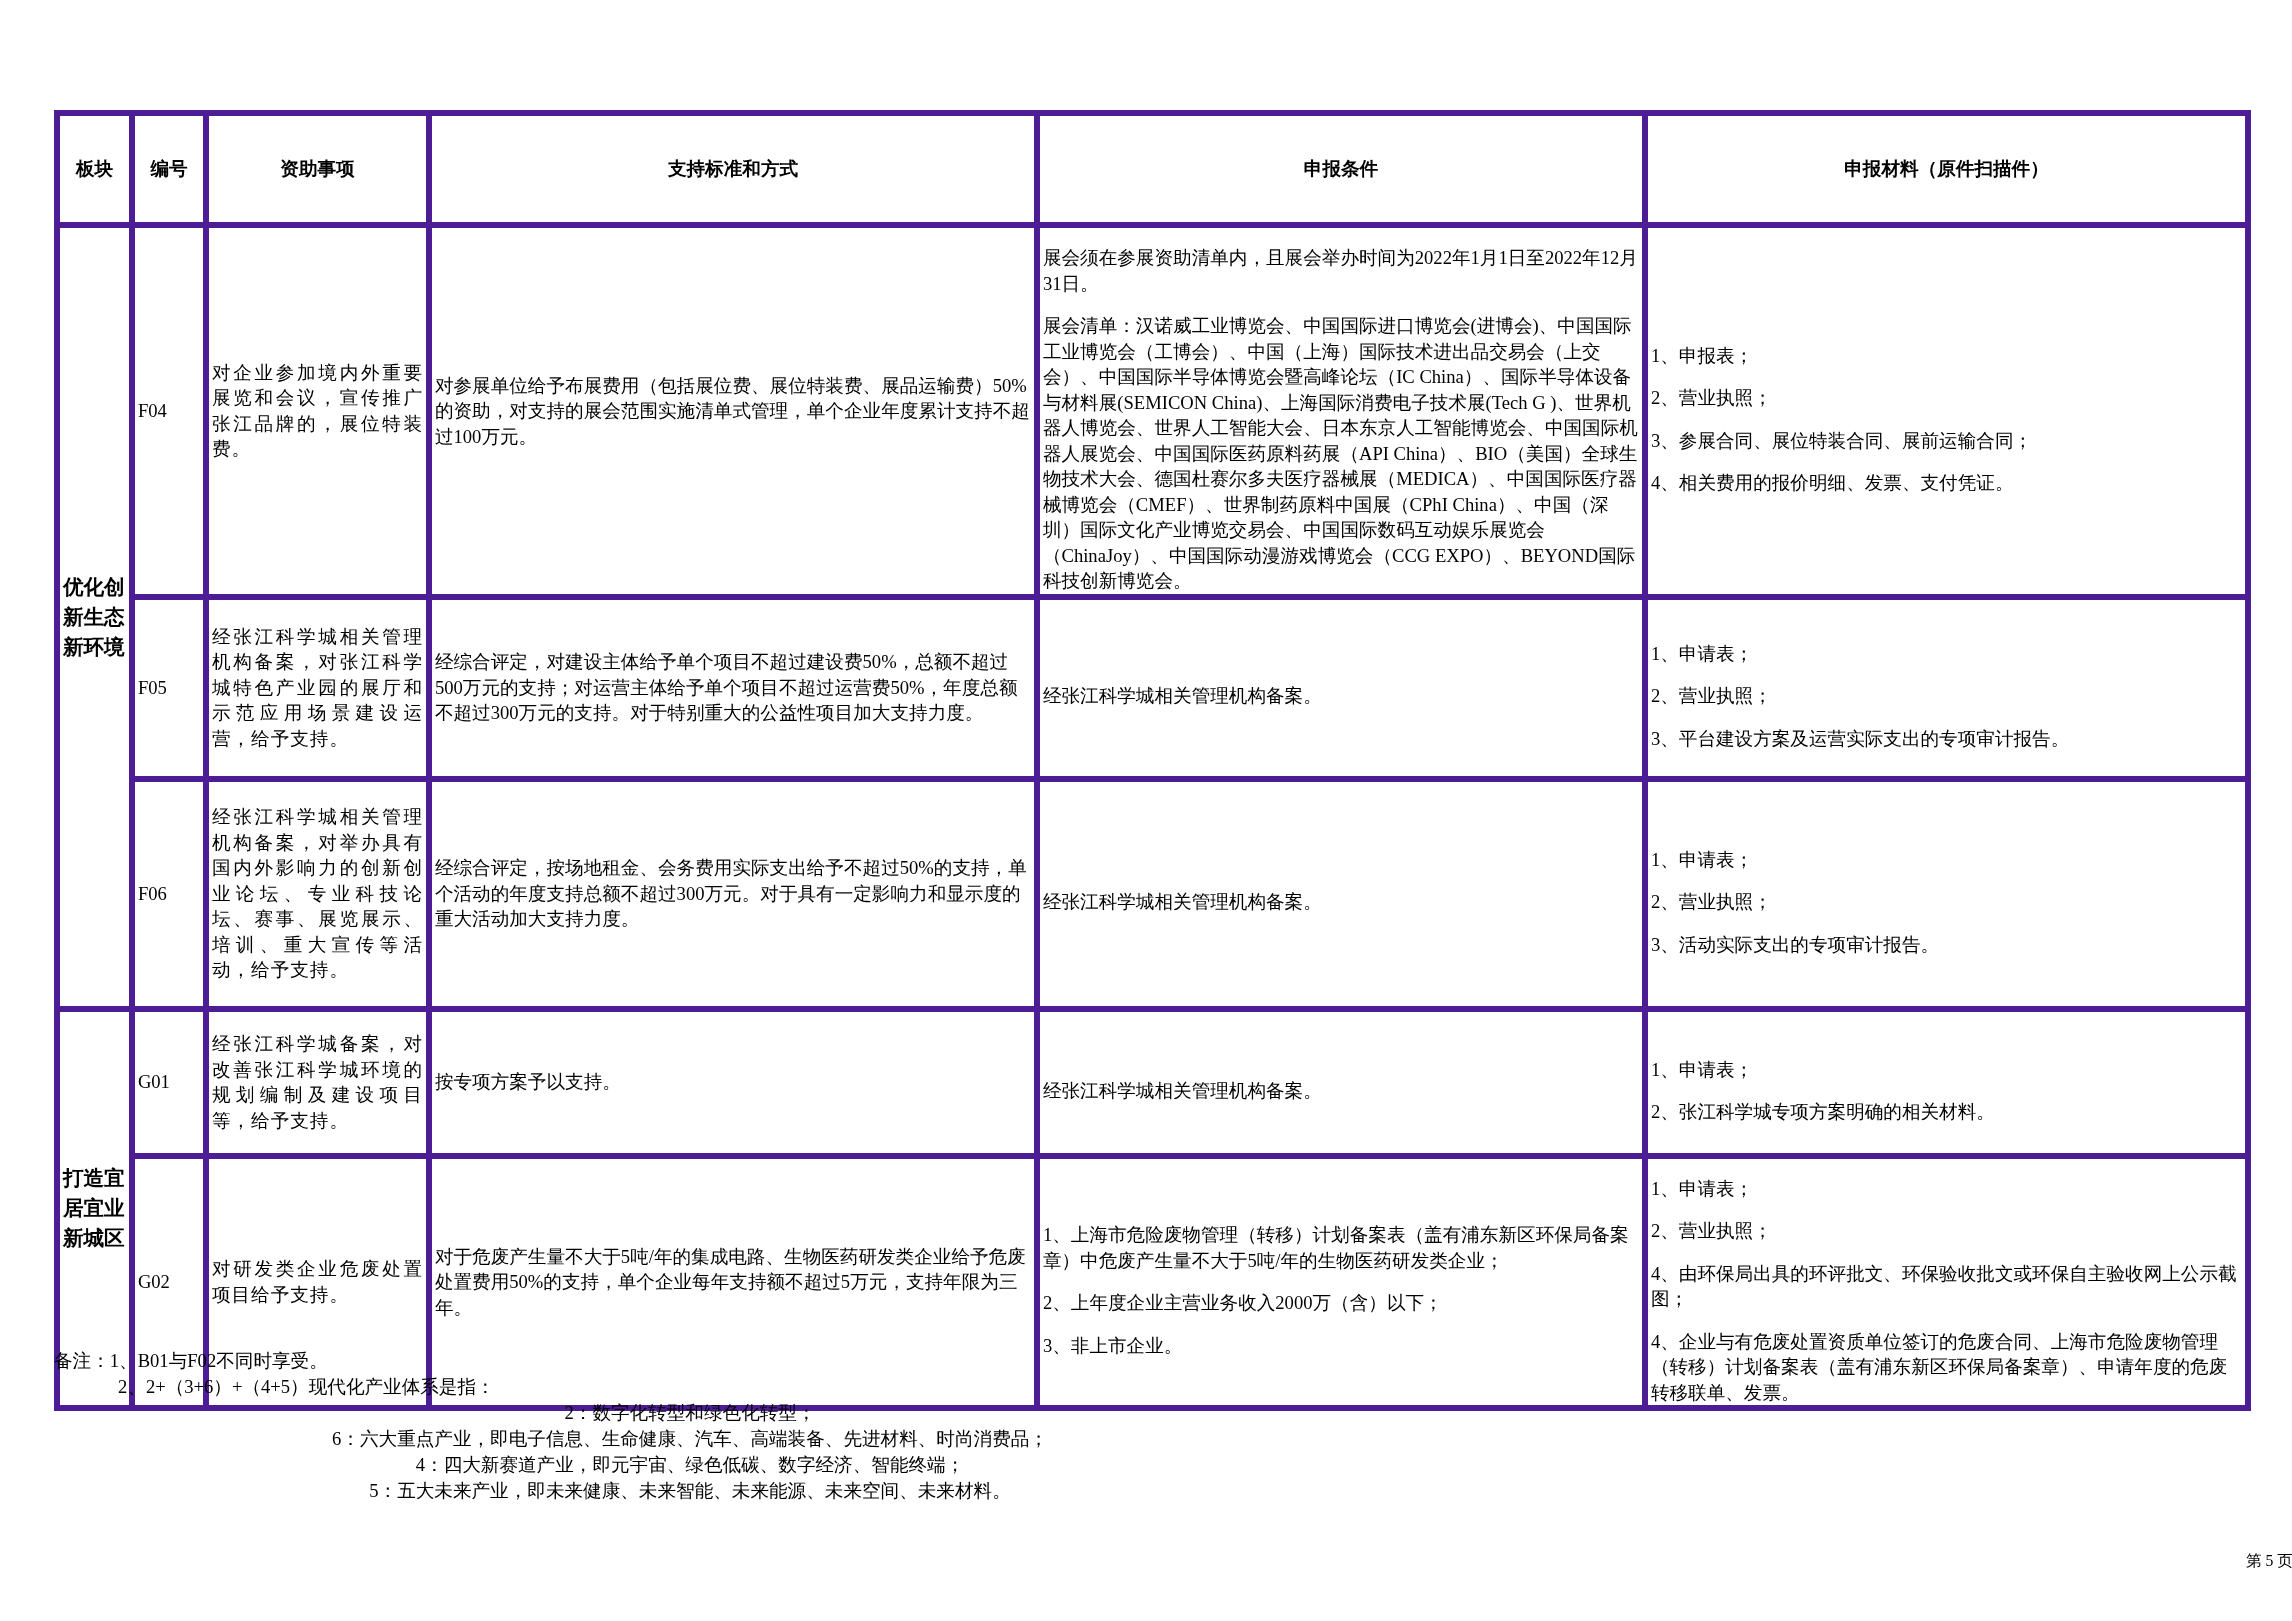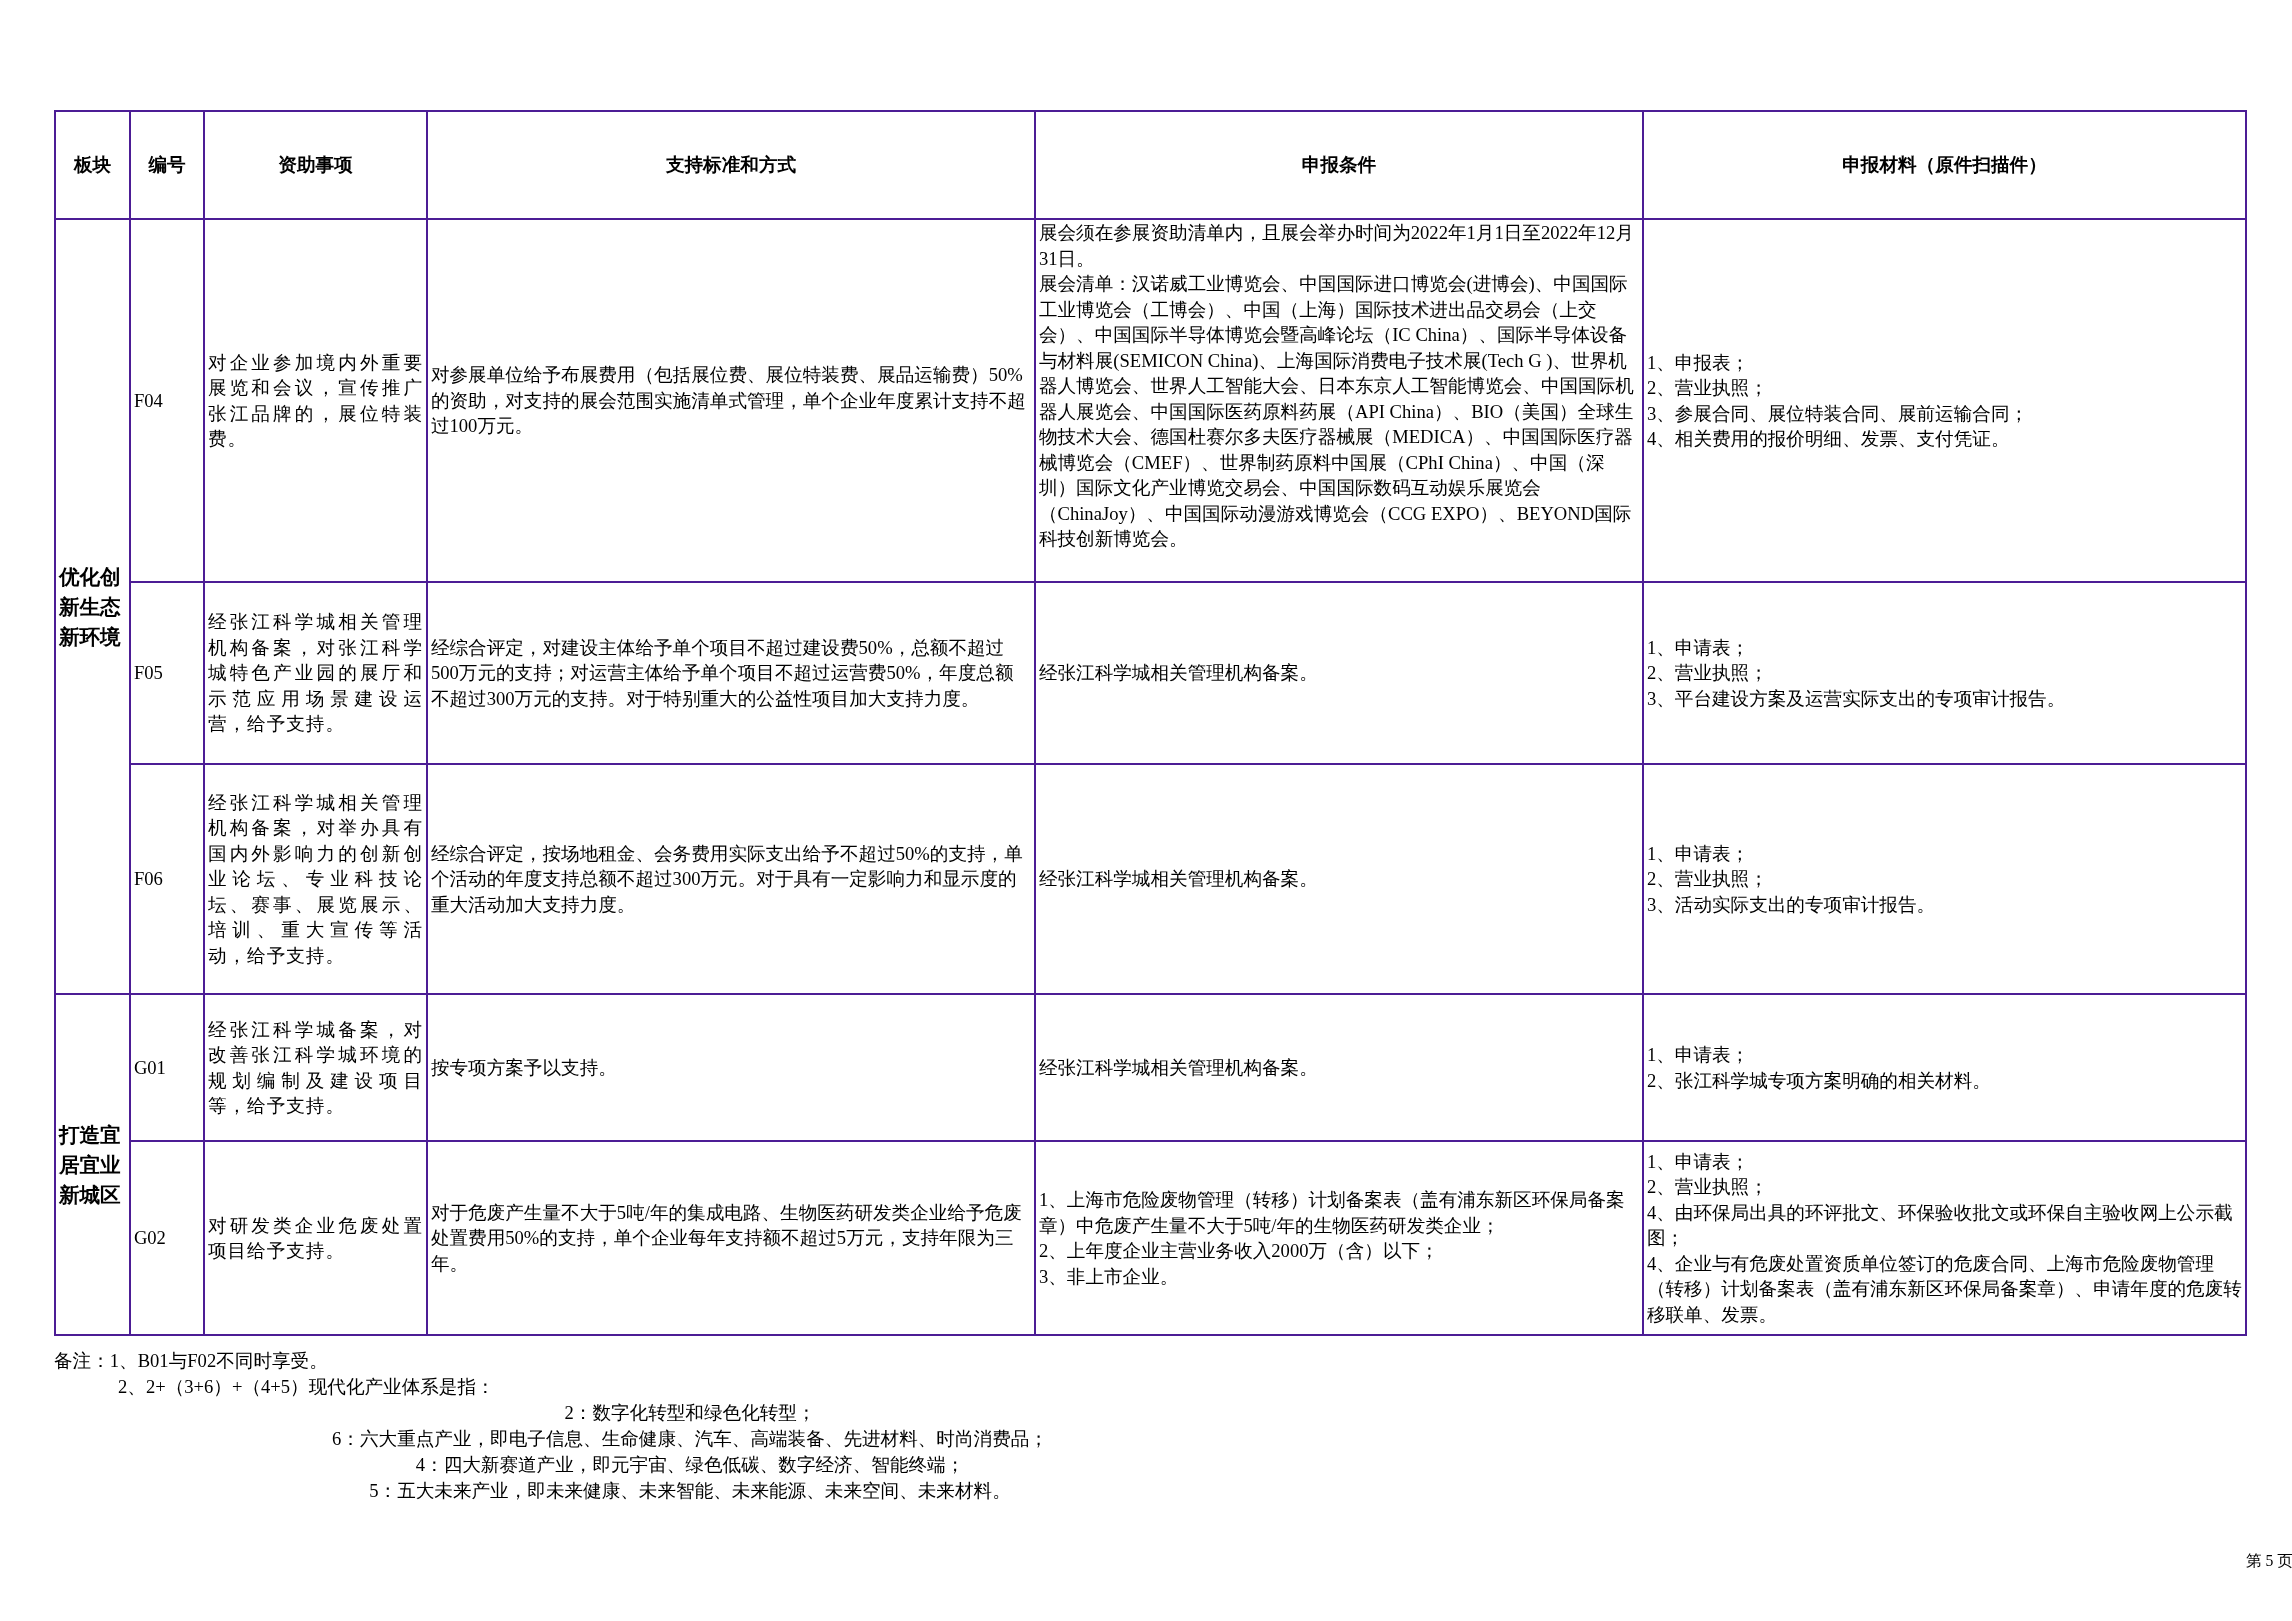--- a/index.html
+++ b/index.html
@@ -7,34 +7,34 @@
     width: 2293px; height: 1621px; position: relative; overflow: hidden;
     font-family: "Liberation Serif", "DejaVu Serif", serif;
     color: #000;
   }
   .page-table {
     position: absolute; left: 54px; top: 110px;
     width: 2192px; border-collapse: collapse; table-layout: fixed;
     font-size: 18.6px; line-height: 25.5px;
   }
   .page-table th, .page-table td {
-    border: 2px solid #4c1d95; padding: 0 2.9px; vertical-align: middle;
+    border: 6px solid #4c1d95; padding: 0 2.9px; vertical-align: middle;
   }
   .page-table th {
     height: 106px; font-weight: bold; text-align: center;
     font-family: "DejaVu Sans", "Liberation Sans", sans-serif; font-size: 18.6px;
   }
   .sector {
     font-weight: bold; font-family: "DejaVu Sans", "Liberation Sans", sans-serif;
     font-size: 20.6px; line-height: 30px; text-align: left;
   }
   .code { text-align: left; }
   .item { text-align: justify; letter-spacing: 1px; }
   .std, .cond, .mat { text-align: left; }
-  .mat .line, .cond .line { display: block; }
+  .mat .line, .cond .line { display: block; margin-top: 17px; }
   .notes {
     position: absolute; left: 54px; top: 1348px; width: 1176px;
     font-size: 18.6px; line-height: 26px;
   }
   .notes .n1 { padding-left: 0; }
   .notes .n2 { padding-left: 64px; }
   .notes .n3 { padding-left: 96px; text-align: center; }
   .page-footer {
     position: absolute; top: 1551px; left: 0; width: 100%;
     text-align: right; font-size: 15.7px;

